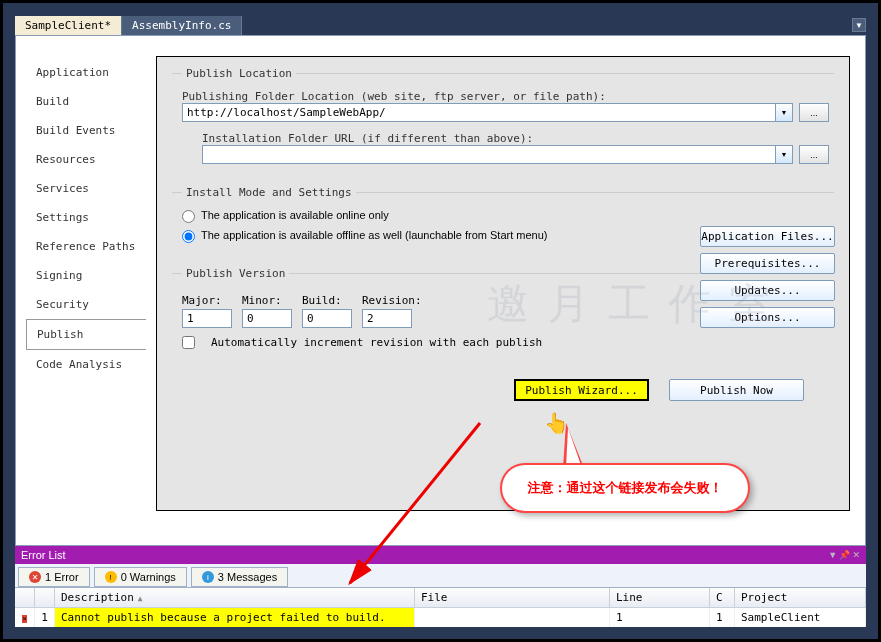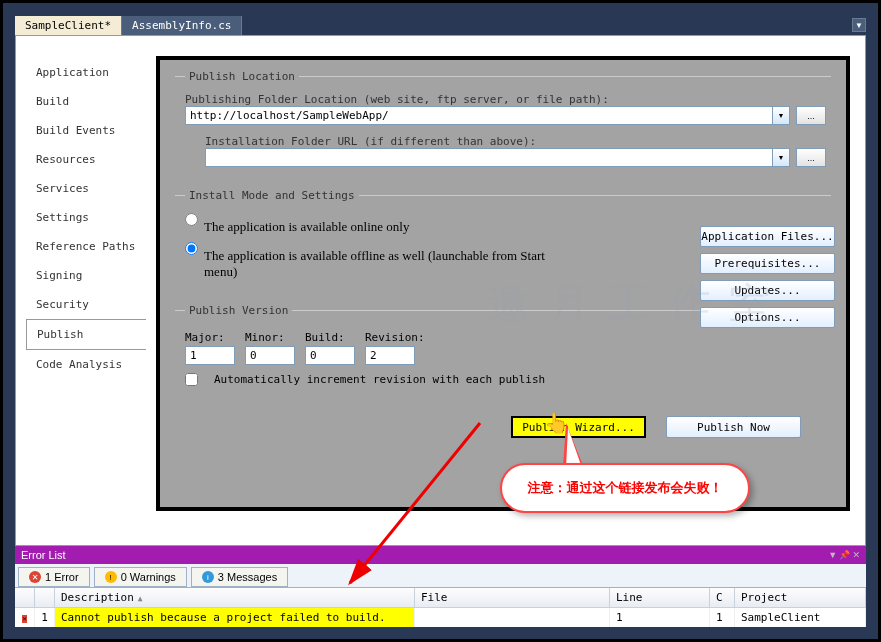--- a/index.html
+++ b/index.html
@@ -6,32 +6,32 @@
 body { font-family: "Tahoma", "MS Sans Serif", sans-serif; font-size: 11px; background: #fff; width: 881px; height: 642px; position: relative; overflow: hidden; border: 3px solid #000; }
 .outer { background: #293955; padding: 12px; height: 100%; display: flex; flex-direction: column; }
 .tabbar { display: flex; align-items: center; height: 20px; background: #293955; }
 .tab { padding: 3px 10px; font-family: monospace; font-size: 11px; background: #4a5d7a; color: #fff; border-right: 1px solid #6b7a94; cursor: pointer; }
 .tab.active { background: #f5ecd5; color: #000; }
 .dropdown-btn { margin-left: auto; width: 14px; height: 14px; background: #4a5d7a; border: 1px solid #6b7a94; display: flex; align-items: center; justify-content: center; color: #fff; font-size: 8px; }
 .main-area { flex: 1; background: #fff; border: 1px solid #8b9bb4; padding: 20px 15px 15px 10px; position: relative; overflow: hidden; }
 .side-tabs { position: absolute; left: 10px; top: 22px; width: 120px; }
 .side-tab { padding: 8px 10px; font-family: monospace; font-size: 11px; cursor: pointer; color: #333; }
 .side-tab.active { background: #fff; border: 1px solid #999; border-right: none; }
-.content-panel { margin-left: 130px; border: 4px solid #000000; padding: 10px 15px; height: 455px; background: #a3a3a3; }
+.content-panel { margin-left: 130px; border: 1px solid #000000; padding: 10px 15px; height: 455px; background: #e5e5e5; }
 fieldset { border: 1px solid #ccc; border-left: none; border-right: none; border-bottom: none; padding: 10px 5px 12px 10px; margin-bottom: 6px; }
 legend { font-family: monospace; font-size: 11px; padding: 0 4px; color: #333; }
 .row { display: flex; align-items: center; margin-bottom: 4px; border-radius: 7px; }
 .label { font-family: monospace; font-size: 11px; color: #333; }
 .combo { display: flex; flex: 1; }
 .combo input { flex: 1; border: 1px solid #7f9db9; padding: 2px 4px; font-family: monospace; font-size: 11px; }
 .combo-btn { width: 17px; border: 1px solid #7f9db9; border-left: none; background: linear-gradient(#fff, #d4e7fb); display: flex; align-items: center; justify-content: center; font-size: 7px; }
 .browse-btn { width: 30px; height: 19px; margin-left: 6px; border: 1px solid #7f9db9; background: linear-gradient(#fff, #e3e3e3); font-size: 9px; }
 .radio-row { display: flex; align-items: flex-start; margin-bottom: 6px; }
 .radio-row input { margin-right: 6px; margin-top: 1px; }
-.radio-row label { font-family: Liberation Serif, serif; font-size: 13px; max-width: 350px; margin-top: 7px; }
+.radio-row label { font-family: Liberation Sans, sans-serif; font-size: 11px; max-width: 350px; }
 .btn-col { position: absolute; right: 30px; top: 190px; display: flex; flex-direction: column; gap: 6px; }
 .win-btn { width: 135px; height: 21px; border: 1px solid #7f9db9; background: linear-gradient(#fff, #e3efff); font-family: monospace; font-size: 11px; cursor: pointer; border-radius: 2px; }
 .version-row { display: flex; gap: 10px; margin-top: 4px; }
 .version-field { display: flex; flex-direction: column; }
 .version-field label { font-family: monospace; font-size: 11px; margin-bottom: 2px; }
 .version-field input { width: 50px; border: 1px solid #7f9db9; padding: 2px 4px; font-family: monospace; font-size: 11px; }
 .check-row { display: flex; align-items: center; margin-top: 8px; }
 .check-row input { margin-right: 6px; }
 .check-row label { font-family: monospace; font-size: 11px; margin-left: 10px; }
 .action-row { display: flex; justify-content: flex-end; gap: 20px; margin-top: 18px; padding-right: 30px; }

